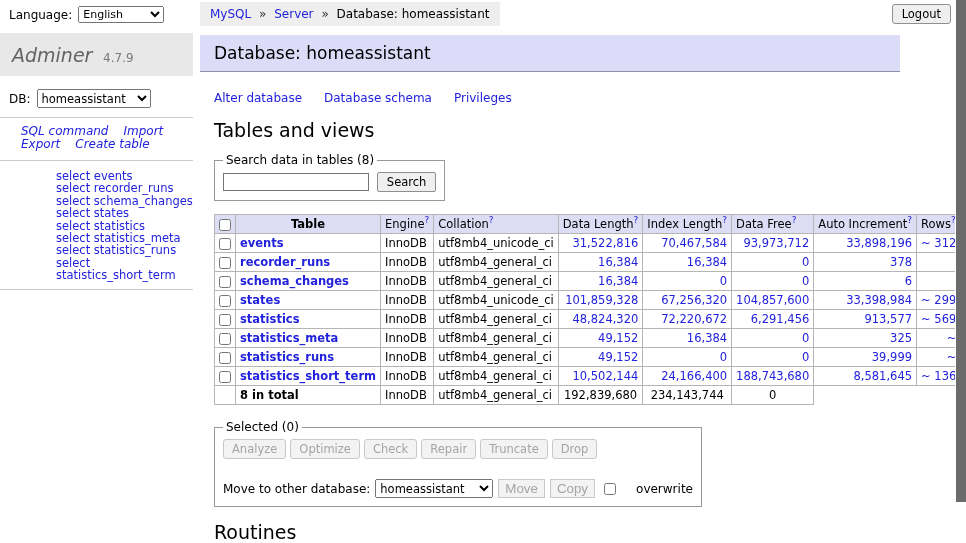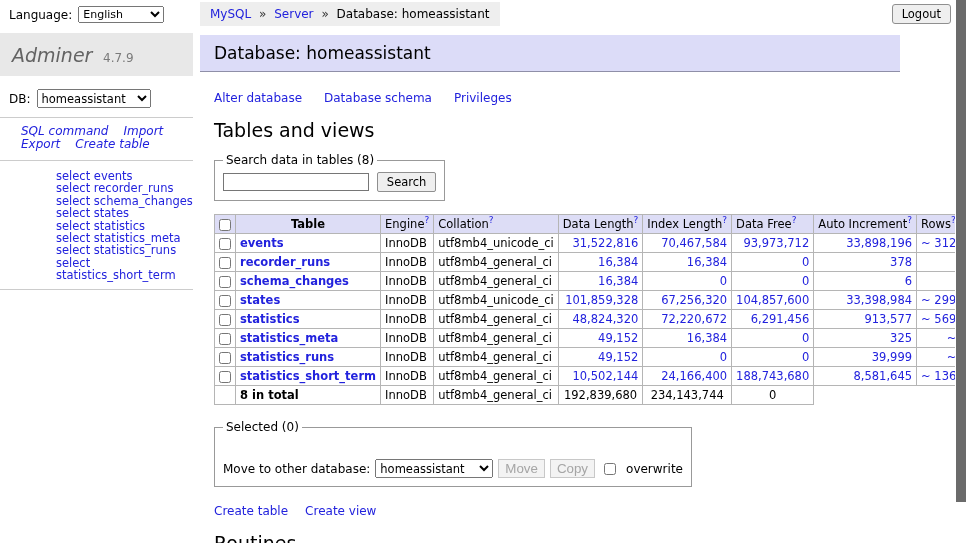--- a/index.html
+++ b/index.html
@@ -68,21 +68,21 @@
   td.numb{text-align:center;color:#000;}
   th.total-label{font-weight:bold;}
   td.nb{border:none;background:transparent;}
   .db input[type=checkbox]{width:12px;height:12px;margin:0;vertical-align:middle;}
 
   
   .selected-fs{margin-top:15px;}
   .sel-buttons .dbtn{font-family:inherit;font-size:11.5px;padding:2px 8px;border-radius:3px;margin:0 4px 0 0;}
   .move-row{margin-top:20px;display:flex;align-items:center;gap:5px;}
   .move-row select{width:118px;height:19px;font-size:11.5px;font-family:inherit;}
-  .overwrite-wrap{display:flex;align-items:center;gap:10px;margin-left:4px;}
+  .overwrite-wrap{display:flex;align-items:center;gap:20px;margin-left:4px;}
   .overwrite-wrap input{width:12px;height:12px;margin:0;}
 
   .create-links{margin-top:17px;}
   .create-links a{margin-right:17px;}
 
   
   .scrollbar{position:absolute;right:0;top:0;width:11px;height:543px;background:#fff;}
   .scrollbar .thumb{position:absolute;left:1px;top:0;width:10px;height:502px;background:var(--scroll-thumb);}
 </style>
 </head>
@@ -259,35 +259,35 @@
           <td class="numb">192,839,680</td>
           <td class="numb">234,143,744</td>
           <td class="numb">0</td>
           <td class="nb" colspan="3"></td>
         </tr>
       </tbody>
     </table>
 
     <fieldset class="selected-fs">
       <legend>Selected (0)</legend>
+      <div class="sel-buttons"><button class="dbtn" disabled="">Analyze</button><button class="dbtn" disabled="">Optimize</button><button class="dbtn" disabled="">Check</button><button class="dbtn" disabled="">Repair</button><button class="dbtn" disabled="">Truncate</button><button class="dbtn" disabled="">Drop</button></div>
       <div class="move-row">
         <span>Move to other database:</span>
         <select>
           <option>homeassistant</option>
         </select>
         <button class="dbtn" disabled="">Move</button>
         <button class="dbtn" disabled="">Copy</button>
         <label class="overwrite-wrap">
           <input type="checkbox" style="">
           <span>overwrite</span>
         </label>
       </div>
     </fieldset>
 
-    <div class="create-links"><a>Create table</a><a>Create view</a></div>
 
     <h3>Routines</h3>
     
 
     
   </div>
 </div>
 
 <div class="scrollbar">
   <div class="thumb"></div>

